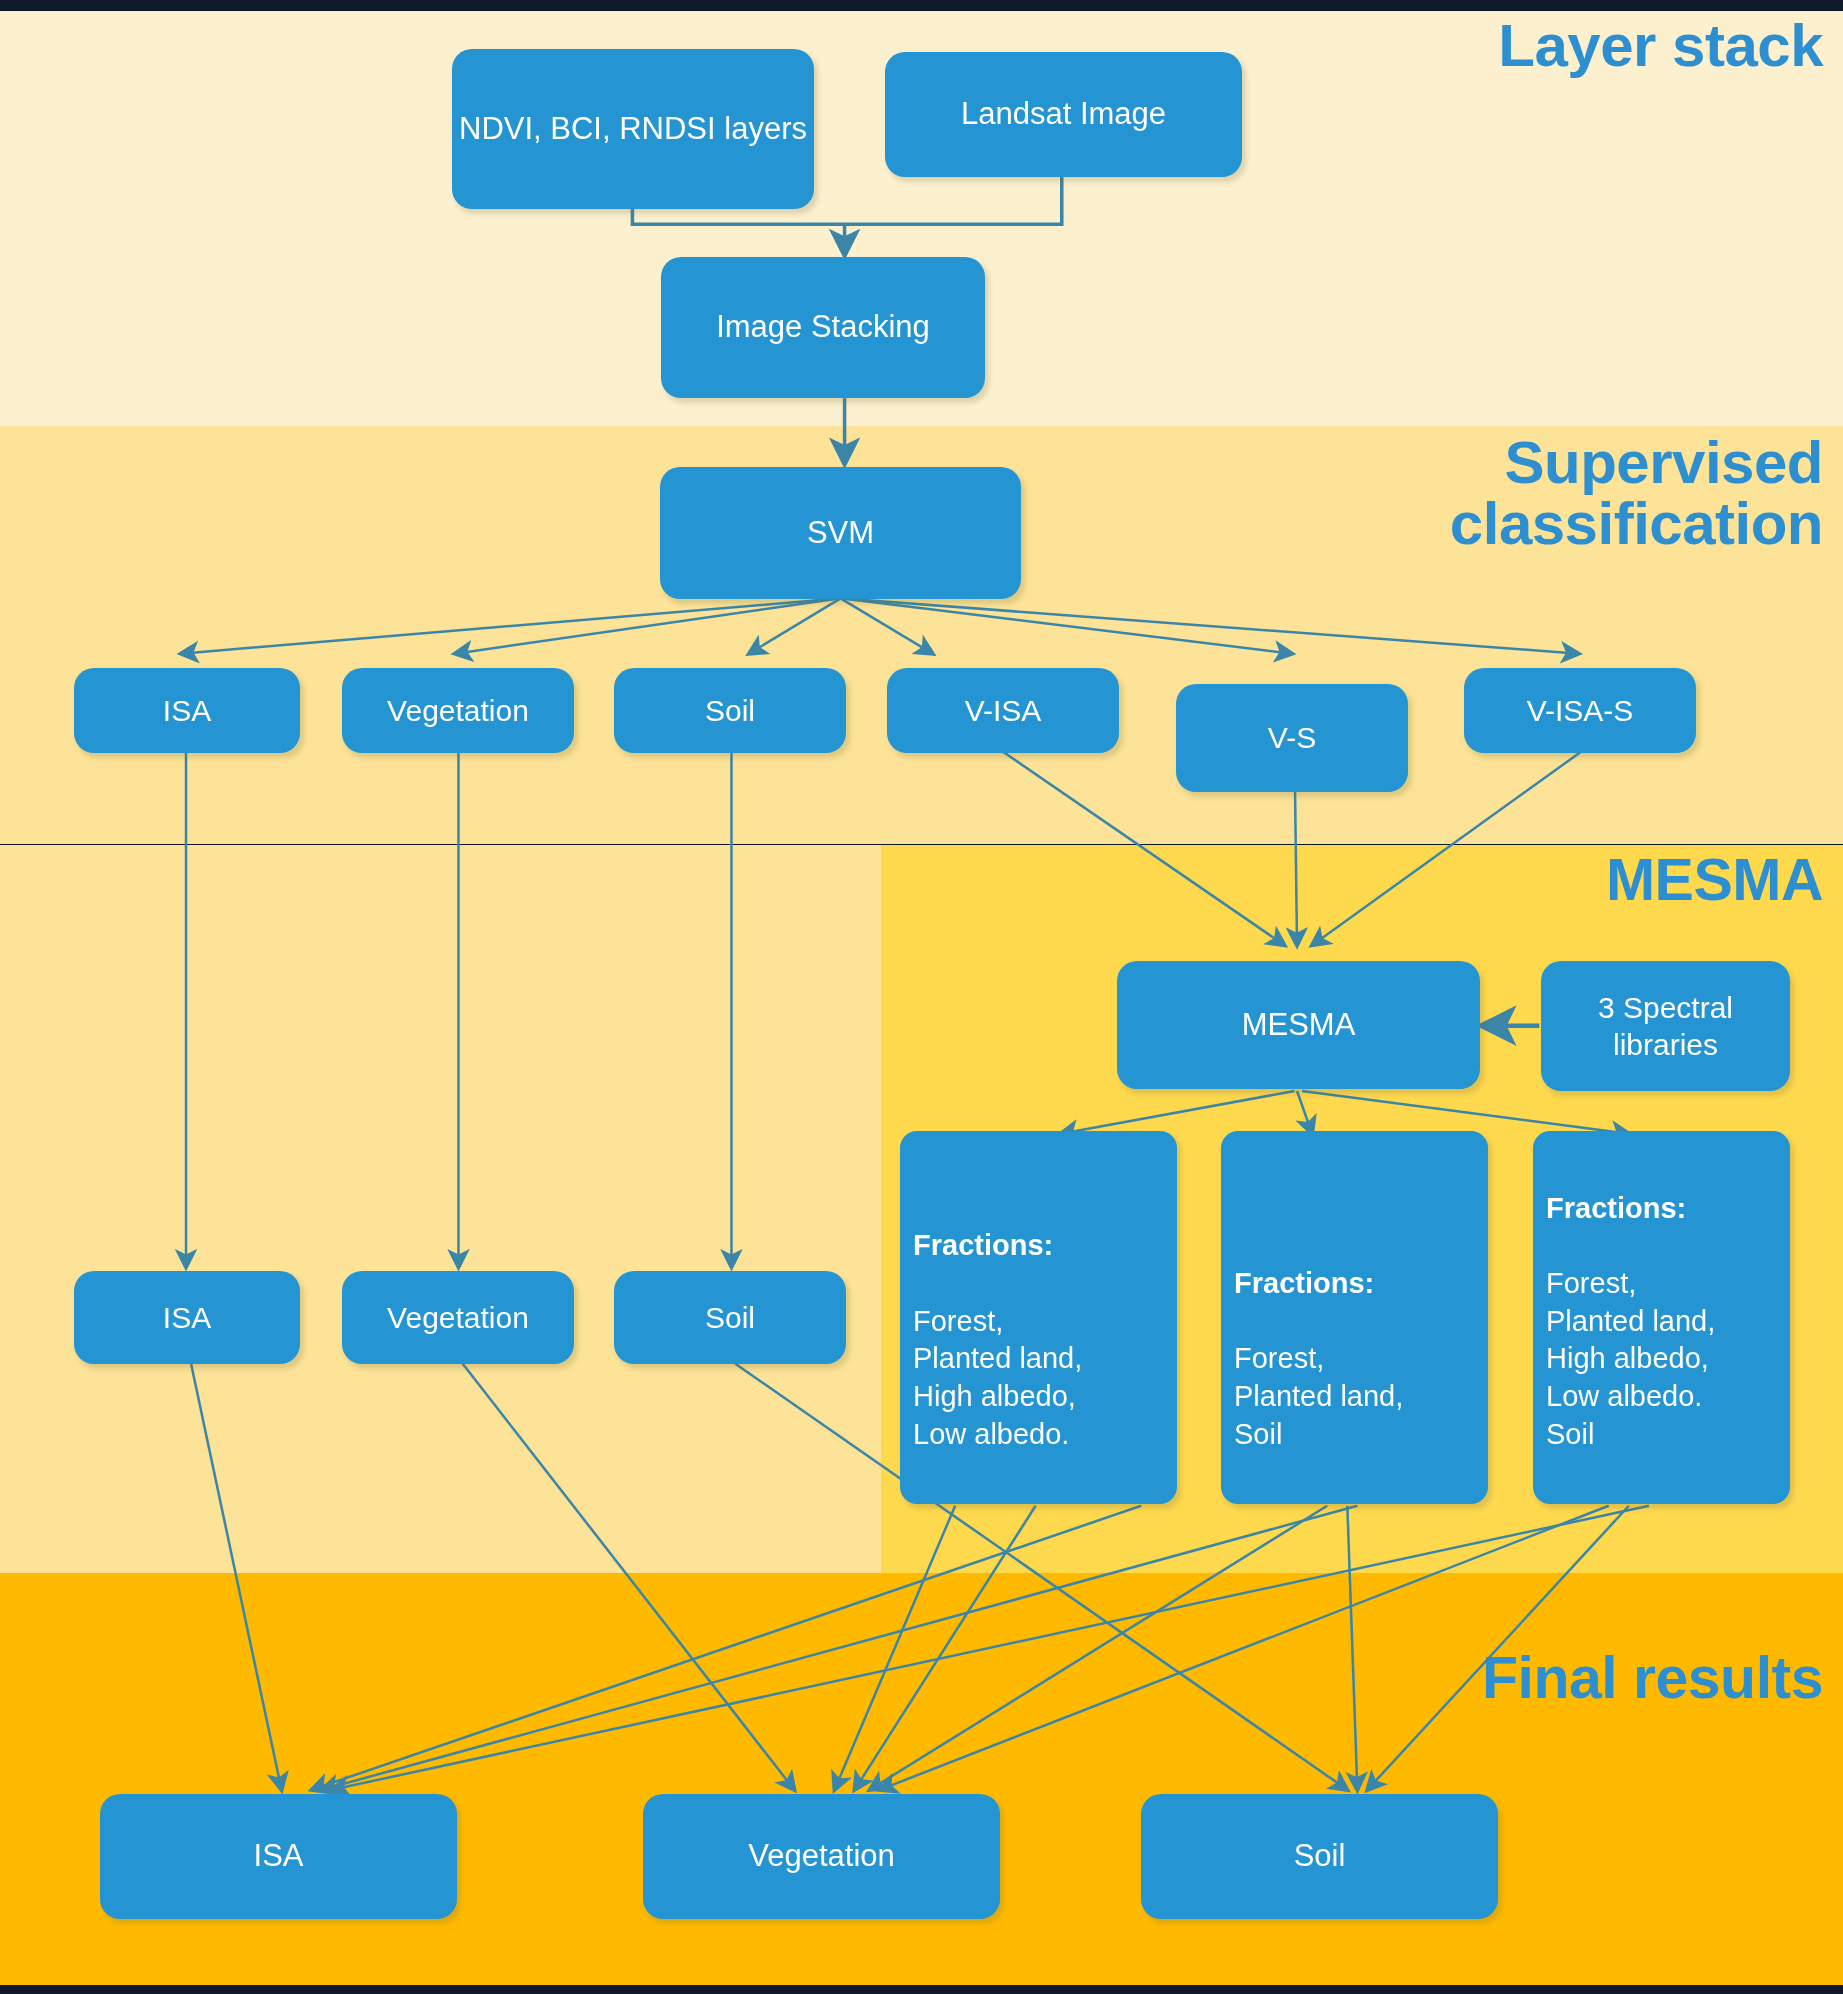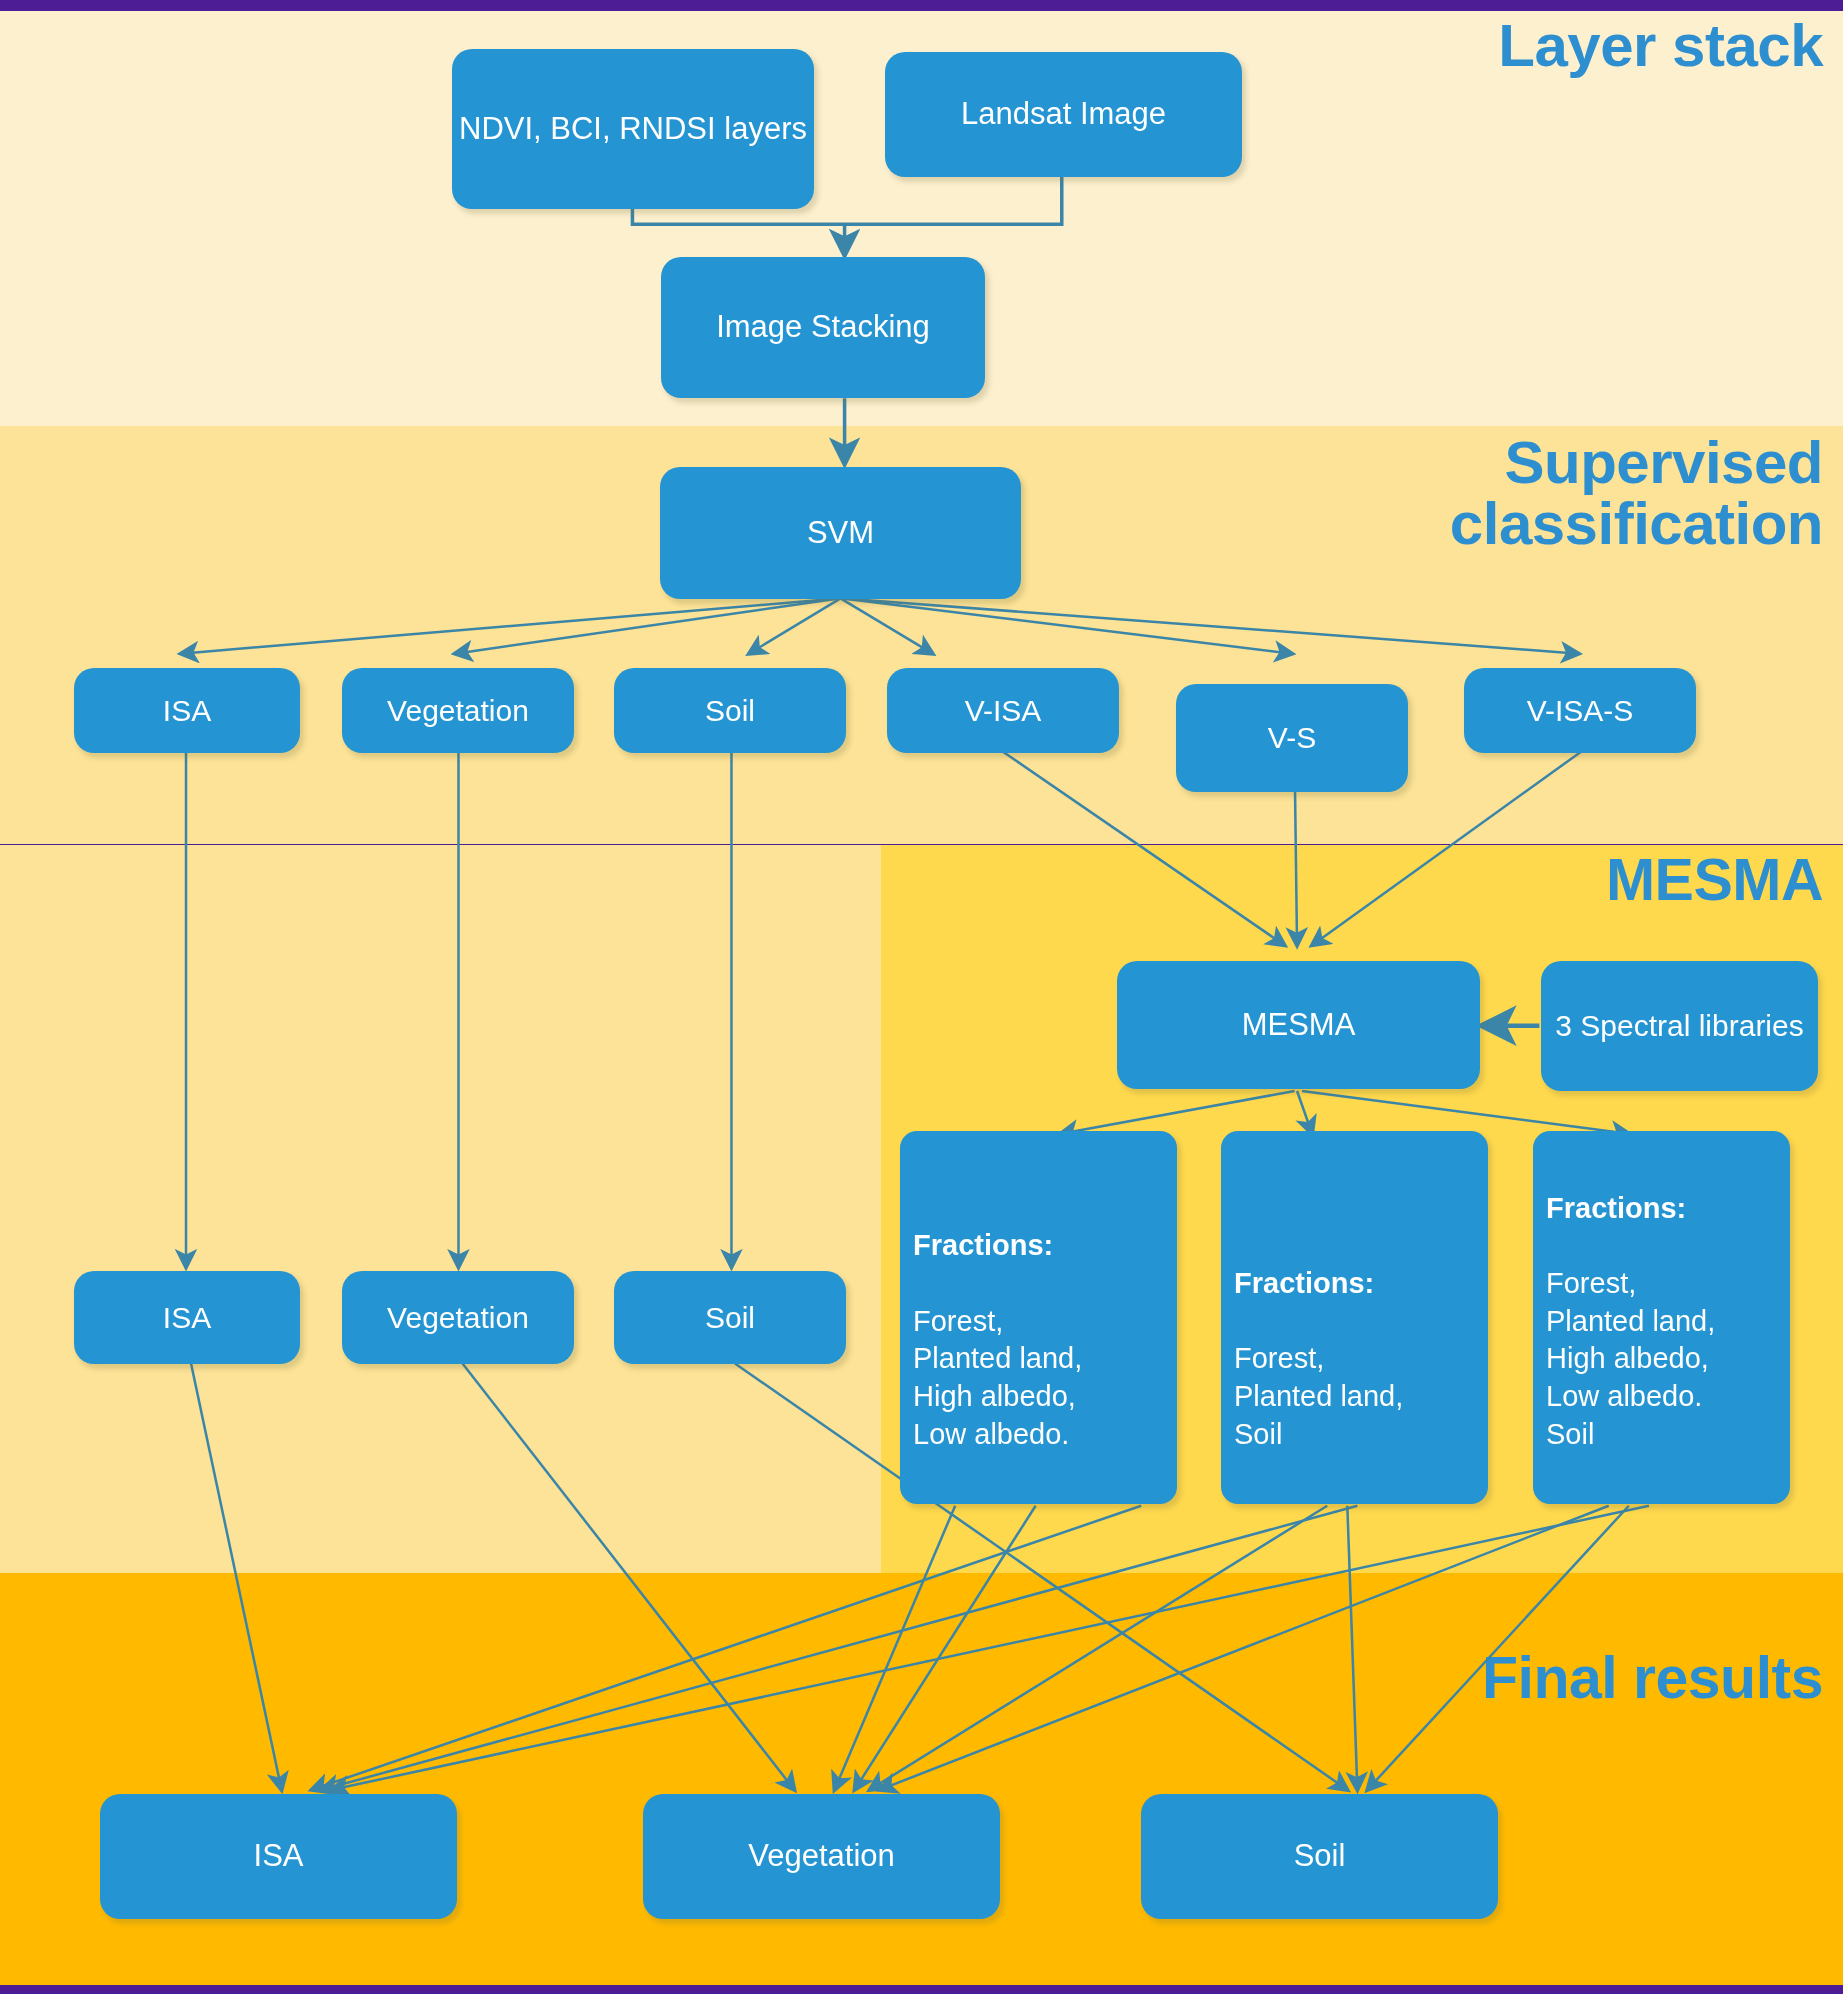--- a/index.html
+++ b/index.html
@@ -1,17 +1,17 @@
 <!DOCTYPE html>
 <html style="font-size:8px"><head>
 <meta charset="utf-8">
 <style>
   html,body{margin:0;padding:0;background:#ffffff;}
   body{font-family:"Liberation Sans",sans-serif;}
-  #stage{position:relative;width:1843px;height:1995px;overflow:hidden;background:#4c1d95;}
+  #stage{position:relative;width:1843px;height:1995px;overflow:hidden;background:#0f172a;}
 
   
   .band{position:absolute;left:0;width:1843px;}
   #band-layerstack{top:11px;height:415px;background:#fdf0cf;}
   #band-supervised{top:426px;height:418px;background:#fce397;}
   #band-mesma-left{top:845px;height:728px;background:#fce397;left:0;width:881px;}
   #band-mesma{top:845px;height:728px;left:881px;width:962px;background:#ffd94d;}
   #band-final{top:1573px;height:412px;background:#ffba00;}
 
   
@@ -125,21 +125,21 @@
 
   <div class="node small" style="left:74px;top:668px;width:226px;height:85px;">ISA</div>
   <div class="node small" style="left:342px;top:668px;width:232px;height:85px;">Vegetation</div>
   <div class="node small" style="left:614px;top:668px;width:232px;height:85px;">Soil</div>
   <div class="node small" style="left:887px;top:668px;width:232px;height:85px;">V-ISA</div>
   <div class="node small" style="left:1176px;top:684px;width:232px;height:108px;">V-S</div>
   <div class="node small" style="left:1464px;top:668px;width:232px;height:85px;">V-ISA-S</div>
 
   <div class="node" style="left:1117px;top:961px;width:363px;height:128px;">MESMA</div>
 
-  <div class="node" style="left:1541px;top:961px;width:277px;height:130px;font-size:30px;">3 Spectral libraries</div>
+  <div class="node" style="left:1541px;top:961px;width:249px;height:130px;font-size:30px;">3 Spectral libraries</div>
 
   <div class="node frac" style="left:900px;top:1131px;width:277px;height:373px;">
     <div>
       <div class="hdr">Fractions:</div>
       <div>Forest,
 Planted land,
 High albedo,
 Low albedo.</div>
     </div>
   </div>

